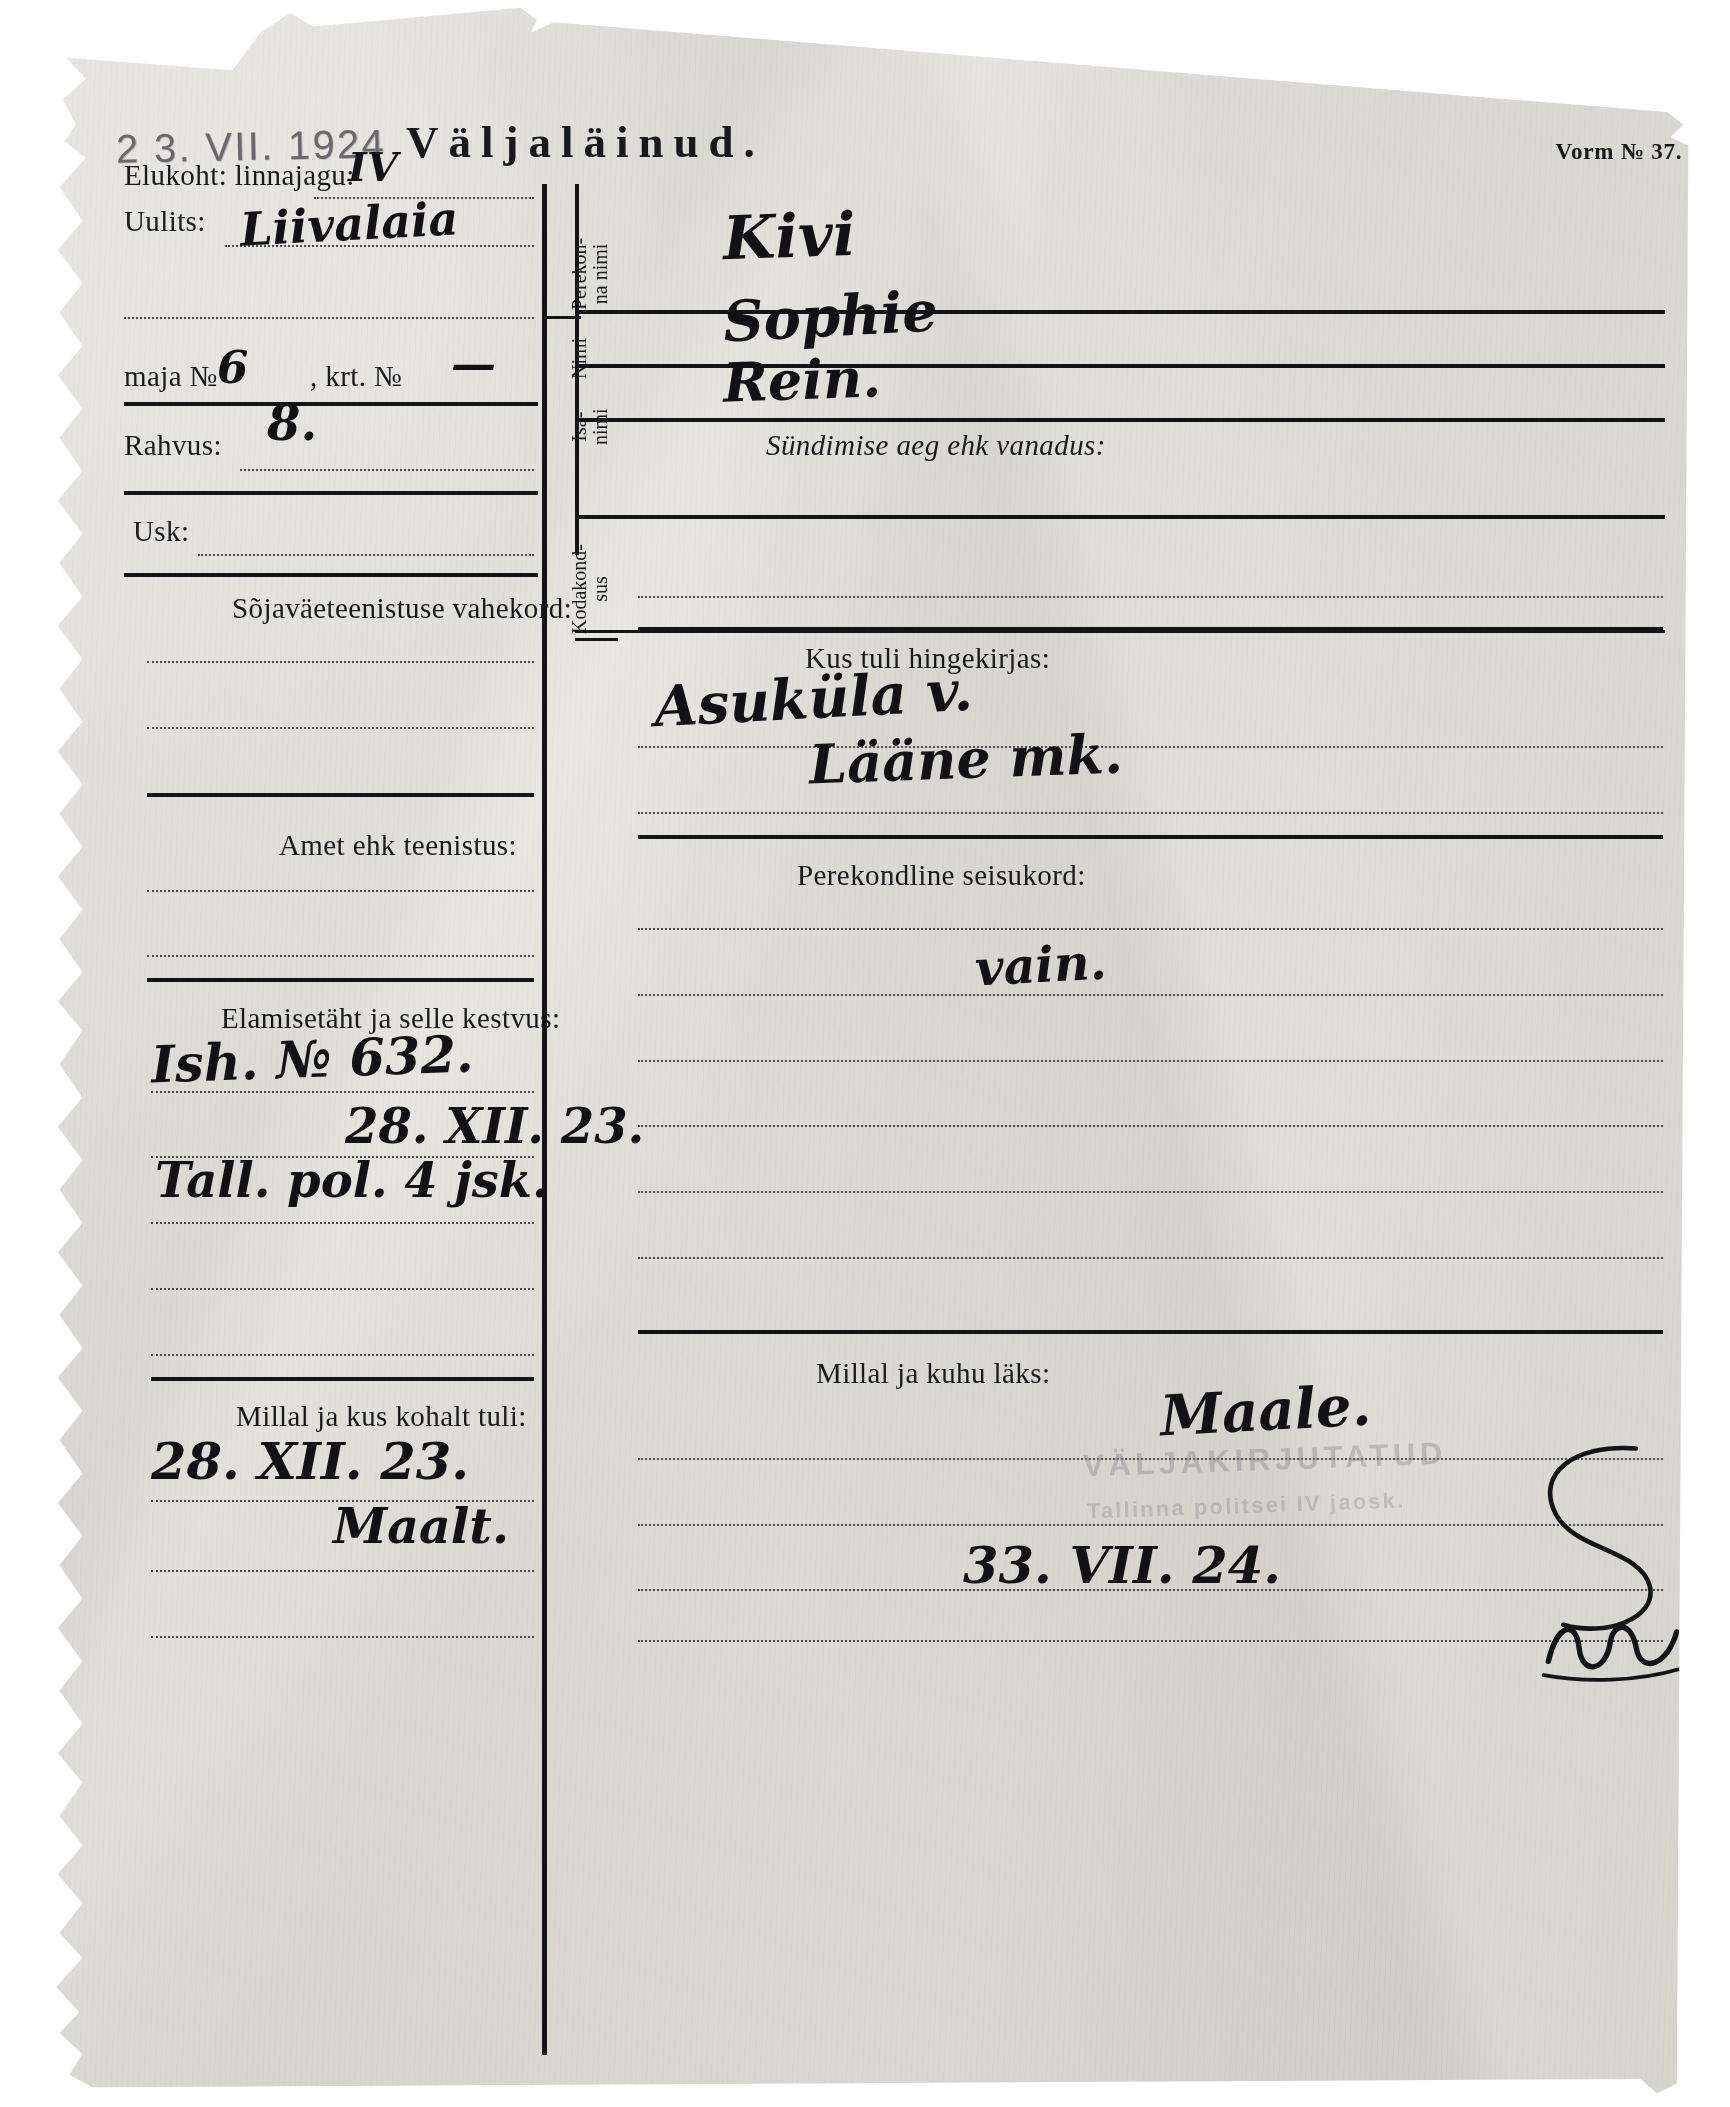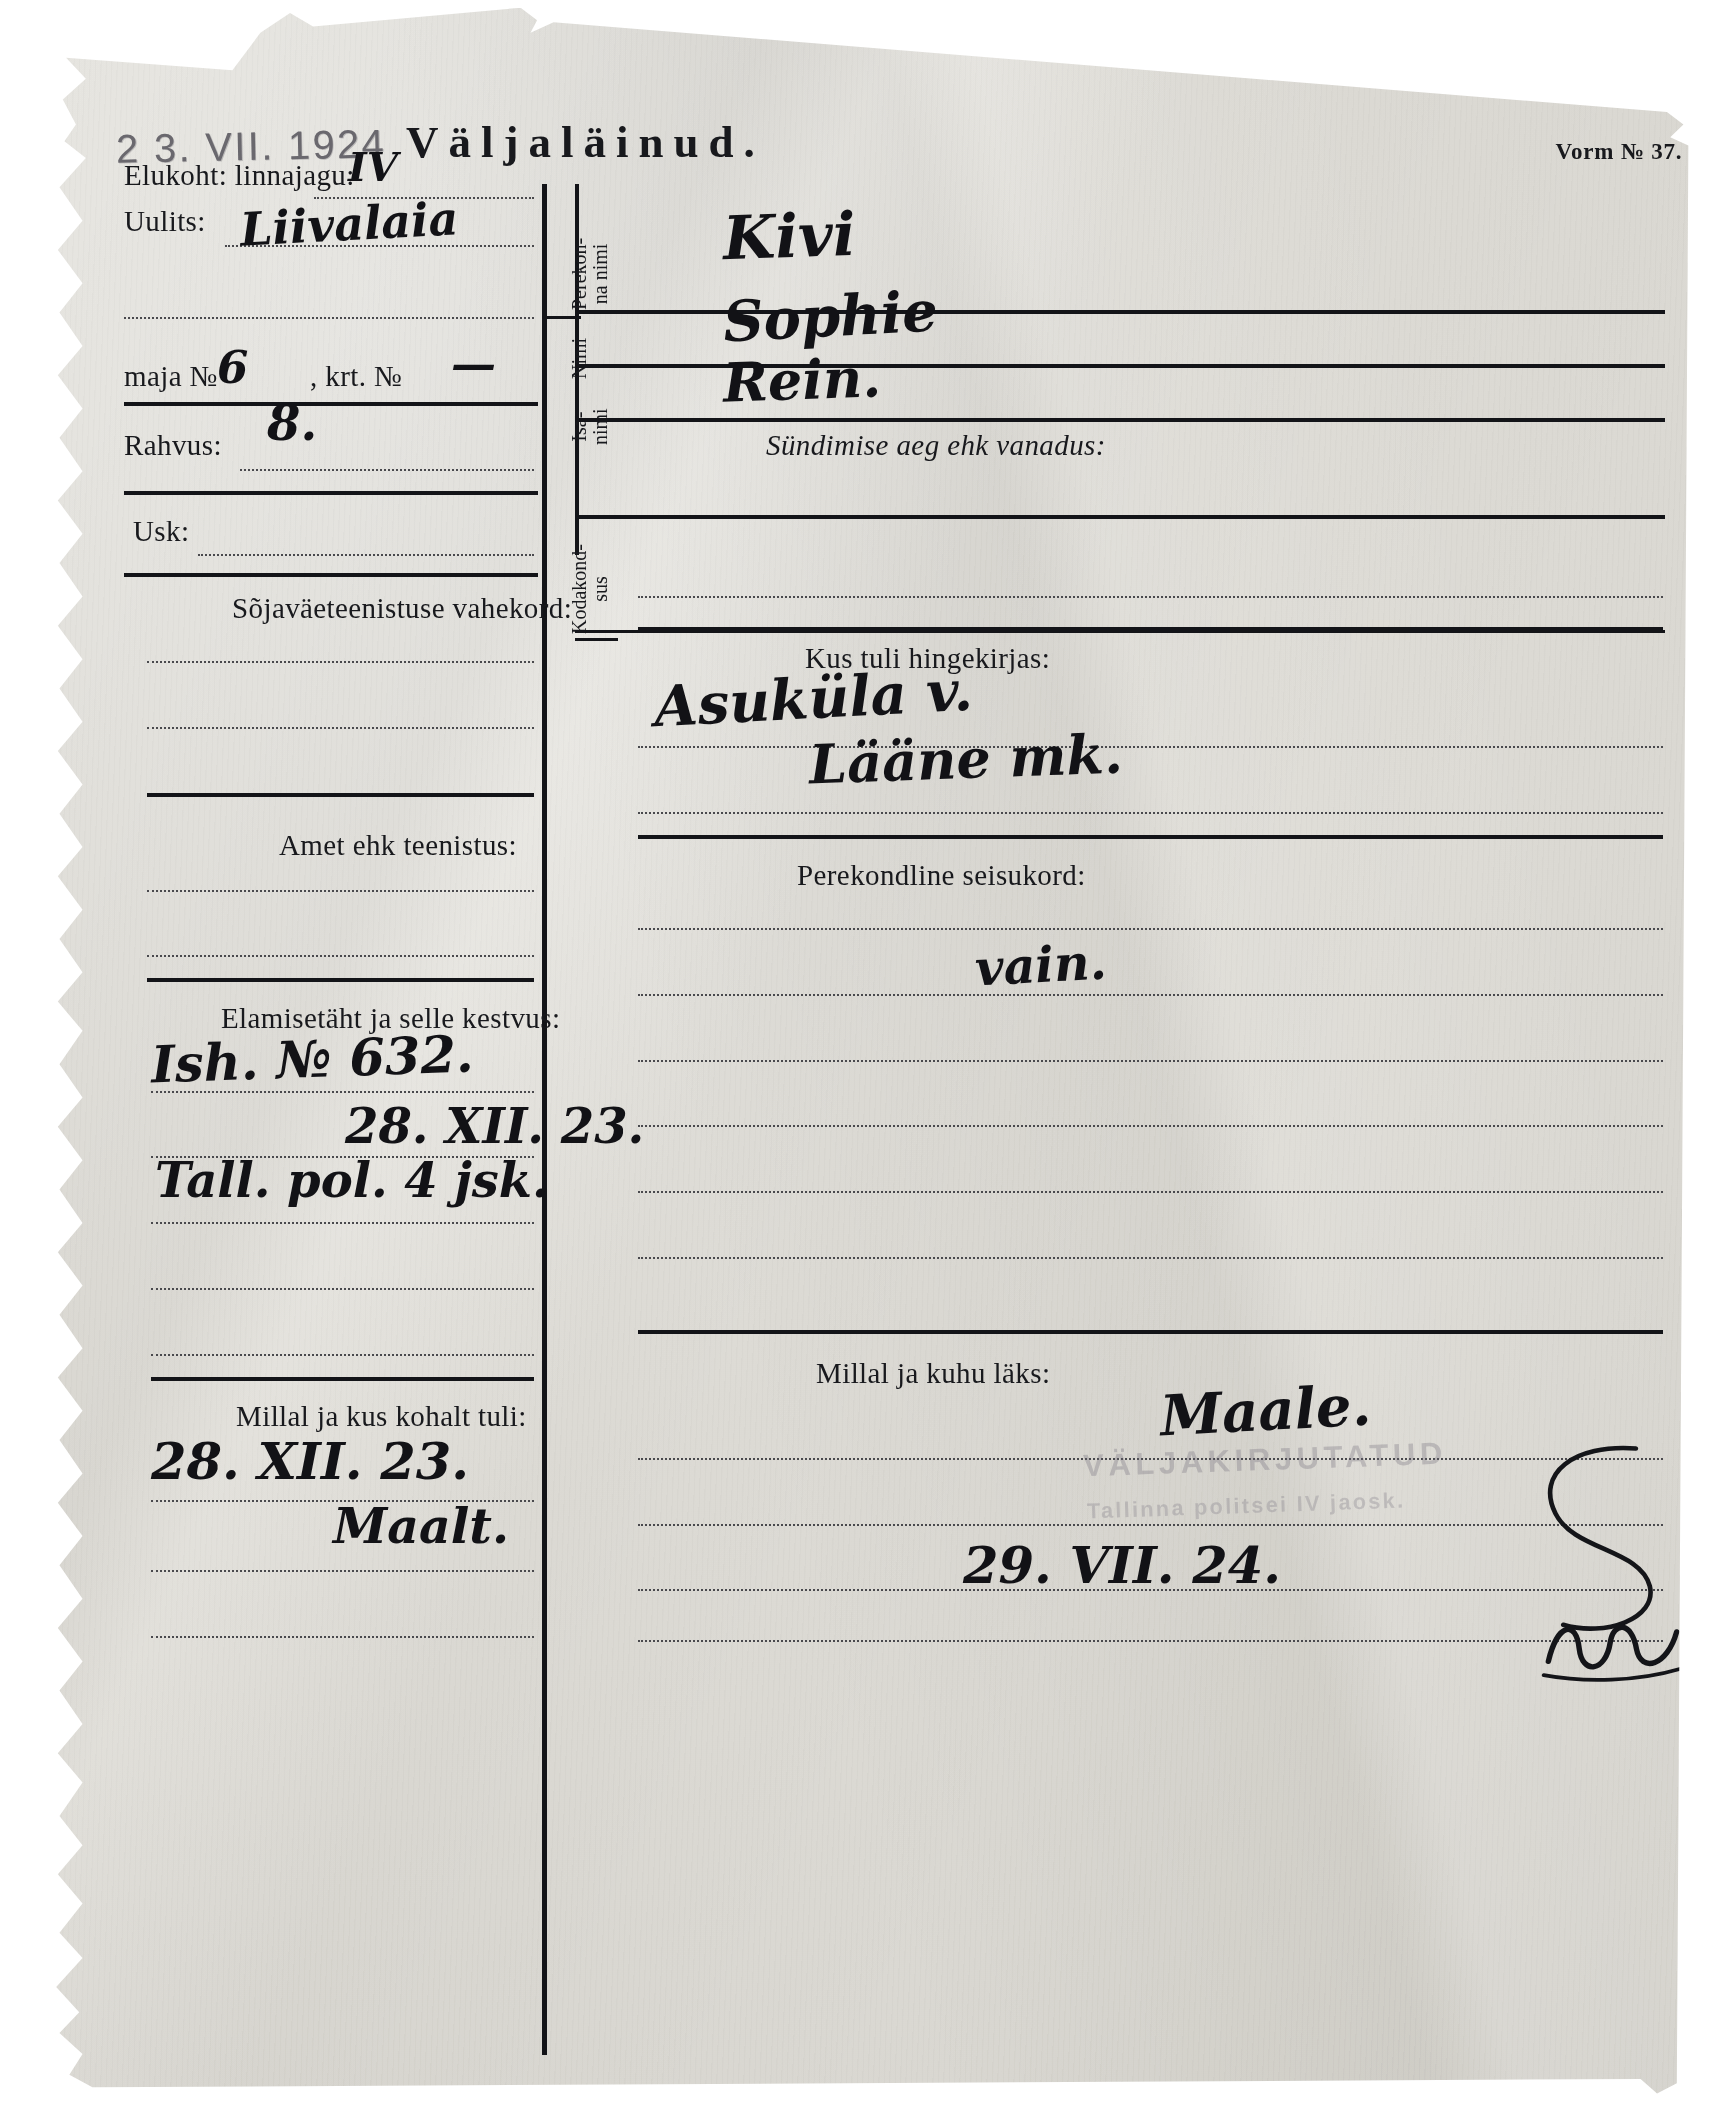--- a/index.html
+++ b/index.html
@@ -249,21 +249,21 @@
   <div class="rule thin" style="left:595px; top:1052px; width:1025px;"></div>
   <div class="rule thin" style="left:595px; top:1117px; width:1025px;"></div>
   <div class="rule thin" style="left:595px; top:1183px; width:1025px;"></div>
   <div class="rule thin" style="left:595px; top:1249px; width:1025px;"></div>
   <div class="rule" style="left:595px; top:1322px; width:1025px;"></div>
 
   <div class="printed lbl-c" style="left:773px; top:1349px;text-align:right;">Millal ja kuhu läks:</div>
   <div class="hw" style="left:1117px; top:1369px; font-size:56px; transform:rotate(-3deg);">Maale.</div>
   <div class="rule thin" style="left:595px; top:1450px; width:1025px;"></div>
   <div class="rule thin" style="left:595px; top:1516px; width:1025px;"></div>
-  <div class="hw" style="left:920px; top:1527px; font-size:51px;">29.  VII.  24.</div>
+  <div class="hw" style="left:920px; top:1527px; font-size:51px;">33.  VII.  24.</div>
   <div class="rule thin" style="left:595px; top:1581px; width:1025px;"></div>
   <div class="rule thin" style="left:595px; top:1632px; width:1025px;"></div>
 
   <div class="stamp-faint" style="left:1040px; top:1434px;">VÄLJAKIRJUTATUD</div>
   <div class="stamp-faint small" style="left:1044px; top:1485px;">Tallinna politsei IV jaosk.</div>
 
   <svg style="position:absolute; left:1446px; top:1431px; width:201px; height:217px;" viewBox="0 0 260 280">
     <path d="M190 12 C110 6, 60 44, 86 96 C110 144, 196 142, 208 190 C218 232, 150 256, 96 240" fill="none" stroke="#16171b" stroke-width="6" stroke-linecap="round"></path>
   </svg>
   <svg style="position:absolute; left:1496px; top:1593px; width:147px; height:85px;" viewBox="0 0 190 110">

